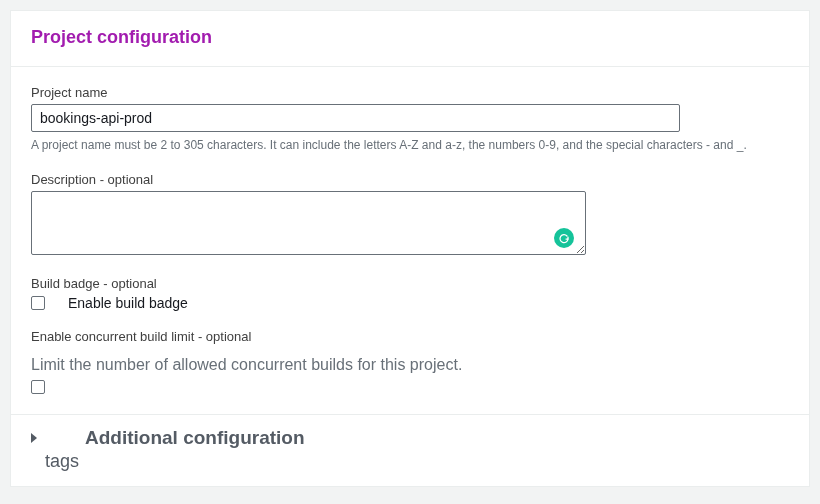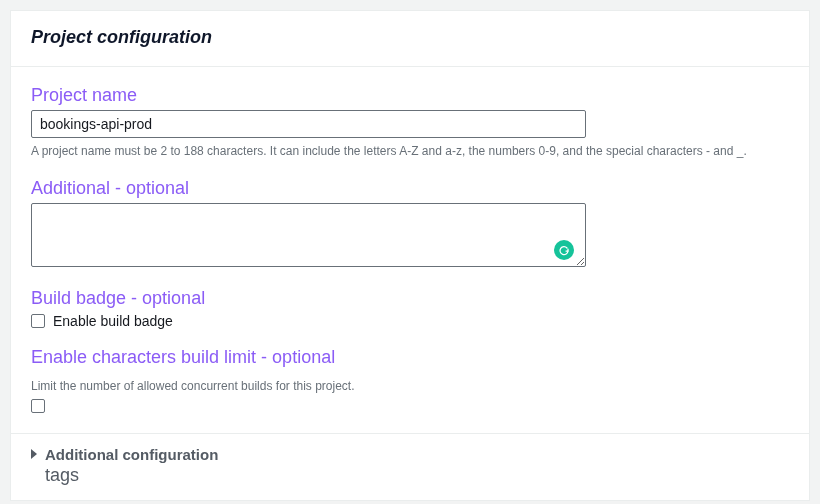--- a/index.html
+++ b/index.html
@@ -19,43 +19,42 @@
       border: 1px solid #eaeded;
       width: 800px;
     }
     .card-header {
       padding: 16px 20px 18px 20px;
       border-bottom: 1px solid #eaeded;
     }
     .card-header h2 {
       font-size: 18px;
       font-weight: 700;
-      color: #0f172a;
-      font-style: italic;
+      color: #a21caf;
     }
     .card-body {
       padding: 18px 20px 20px 20px;
     }
     .form-group {
       margin-bottom: 18px;
     }
     .form-group:last-child {
       margin-bottom: 0;
     }
     .label {
       display: block;
-      font-size: 18px;
-      color: #8b5cf6;
+      font-size: 13px;
+      color: #404040;
       margin-bottom: 4px;
     }
     .optional {
       font-weight: normal;
     }
     .text-input {
-      width: 555px;
+      width: 649px;
       max-width: 100%;
       padding: 5px 8px;
       font-size: 14px;
       border: 1px solid #687078;
       border-radius: 2px;
       font-family: inherit;
       color: #16191f;
     }
     .helper-text {
       font-size: 12px;
@@ -90,38 +89,38 @@
       align-items: center;
       justify-content: center;
     }
     .grammarly-badge svg {
       width: 12px;
       height: 12px;
     }
     .checkbox-row {
       display: flex;
       align-items: center;
-      gap: 8px;
+      gap: 23px;
       margin-top: 4px;
     }
     .checkbox {
       width: 14px;
       height: 14px;
       border: 1px solid #687078;
       border-radius: 2px;
       flex-shrink: 0;
       background: #fff;
       cursor: pointer;
     }
     .checkbox-label {
       font-size: 14px;
       color: #16191f;
     }
     .sub-helper {
-      font-size: 12px;
+      font-size: 16px;
       color: #687078;
       margin-top: 10px;
       margin-bottom: 4px;
       line-height: 1.4;
     }
     .card-footer {
       padding: 12px 20px 14px 20px;
       border-top: 1px solid #eaeded;
     }
     .expander {
@@ -131,23 +130,24 @@
       cursor: pointer;
     }
     .triangle {
       width: 0;
       height: 0;
       border-top: 5px solid transparent;
       border-bottom: 5px solid transparent;
       border-left: 6px solid #545b64;
     }
     .expander-label {
-      font-size: 15px;
+      font-size: 19px;
       font-weight: 700;
       color: #545b64;
+      margin-left: 40px;
     }
     .expander-sub {
       font-size: 18px;
       color: #545b64;
       margin-left: 14px;
       margin-top: 2px;
     }
   </style>
 </head>
 <body>
@@ -155,26 +155,26 @@
 <div class="card">
   <div class="card-header">
     <h2>Project configuration</h2>
   </div>
 
   <div class="card-body">
 
     <div class="form-group">
       <label class="label">Project name</label>
       <input type="text" class="text-input" value="bookings-api-prod" style="">
-      <div class="helper-text">A project name must be 2 to 188 characters. It can include the letters A-Z and a-z, the numbers 0-9, and the special characters - and _.</div>
+      <div class="helper-text">A project name must be 2 to 305 characters. It can include the letters A-Z and a-z, the numbers 0-9, and the special characters - and _.</div>
     </div>
 
     <div class="form-group">
       <label class="label">
-        <span>Additional</span><span class="optional"> - optional</span>
+        <span>Description</span><span class="optional"> - optional</span>
       </label>
       <div class="textarea-wrapper">
         <textarea class="textarea" style=""></textarea>
         <div class="grammarly-badge">
           <svg viewBox="0 0 24 24" fill="none">
               <path d="M18 8 A8 8 0 1 0 20 14" stroke="#fff" stroke-width="2.5" stroke-linecap="round"></path>
               <path d="M16 14 L20 14 L20 10" stroke="#fff" stroke-width="2.5" stroke-linecap="round" stroke-linejoin="round"></path>
             </svg>
         </div>
       </div>
@@ -185,21 +185,21 @@
         <span>Build badge</span><span class="optional"> - optional</span>
       </label>
       <div class="checkbox-row">
         <div class="checkbox"></div>
         <span class="checkbox-label">Enable build badge</span>
       </div>
     </div>
 
     <div class="form-group">
       <label class="label">
-        <span>Enable characters build limit</span><span class="optional"> - optional</span>
+        <span>Enable concurrent build limit</span><span class="optional"> - optional</span>
       </label>
       <div class="sub-helper">Limit the number of allowed concurrent builds for this project.</div>
       <div class="checkbox-row">
         <div class="checkbox"></div>
       </div>
     </div>
 
   </div>
 
   <div class="card-footer">

